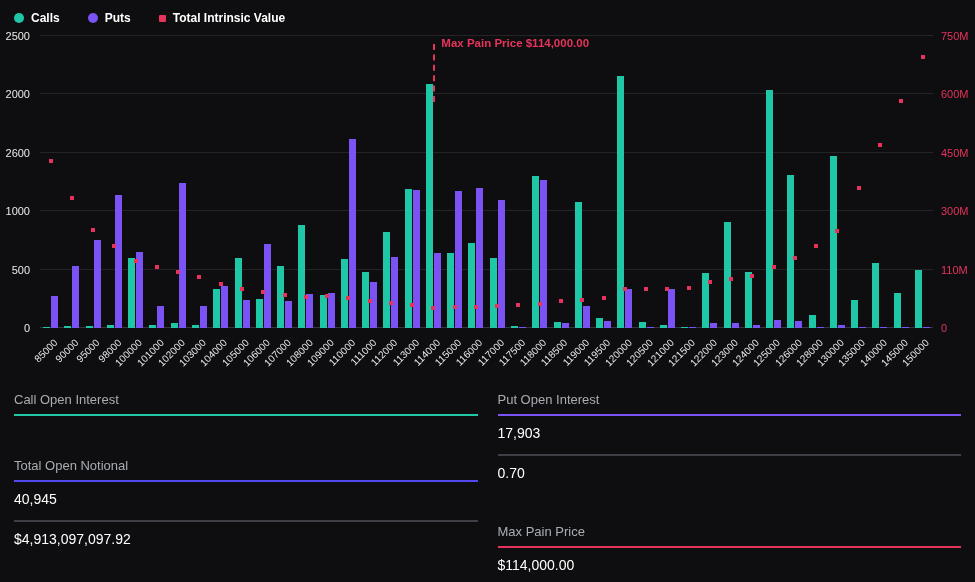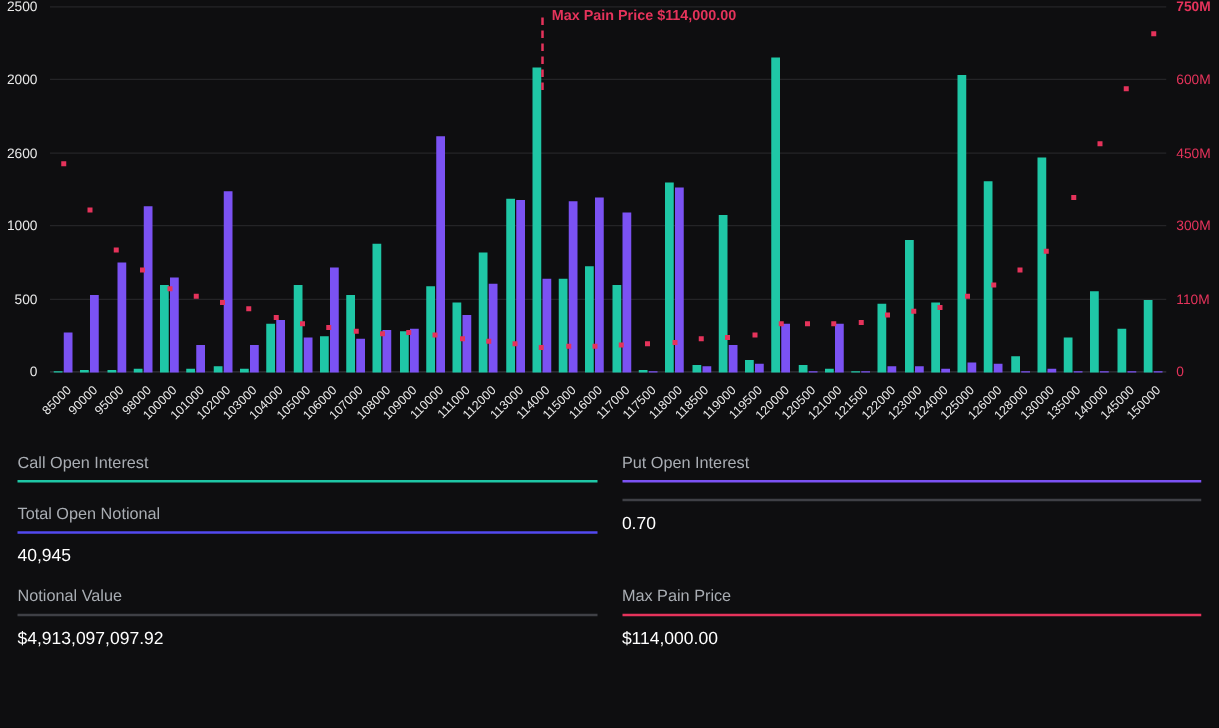--- a/index.html
+++ b/index.html
@@ -40,20 +40,34 @@
   .stat{margin-bottom:13px;}
   .stat-label{font-size:13px;color:#a9adb3;padding:4px 0 7px 0;}
   .stat-line{height:2px;width:100%;background:#3f4046;}
   .stat-value{font-size:14px;color:#fff;padding-top:9px;}
 </style>
 </head>
 <body>
 
 <div class="app">
 
+  <div class="legend">
+    <div class="legend-item">
+      <span class="swatch" style="background: rgb(31, 199, 166);"></span>
+      <span>Calls</span>
+    </div>
+    <div class="legend-item">
+      <span class="swatch" style="background: rgb(123, 82, 243);"></span>
+      <span>Puts</span>
+    </div>
+    <div class="legend-item">
+      <span class="swatch square" style="background: rgb(229, 51, 91);"></span>
+      <span>Total Intrinsic Value</span>
+    </div>
+  </div>
 
   <div class="chart">
     <div class="plot" id="plot">
       <div class="maxpain" id="maxpain" style="left: 44.0476%;">
         <div class="maxpain-line" style="border-color: rgb(229, 51, 91);"></div>
         <div class="maxpain-label" style="color: rgb(229, 51, 91);">Max Pain Price $114,000.00</div>
       </div>
     <div class="gridline base" style="bottom: 0px;"></div>
         <div class="gridline" style="bottom: 58.4px;"></div>
         <div class="gridline" style="bottom: 116.8px;"></div>
@@ -280,21 +294,21 @@
         <div class="ylab" style="bottom: 168.2px;">2600</div>
         <div class="ylab" style="bottom: 226.6px;">2000</div>
         <div class="ylab" style="bottom: 285px;">2500</div>
       </div>
     <div class="yaxis right" id="yRight">
         <div class="ylab" style="color: rgb(229, 51, 91); bottom: -7px;">0</div>
         <div class="ylab" style="color: rgb(229, 51, 91); bottom: 51.4px;">110M</div>
         <div class="ylab" style="color: rgb(229, 51, 91); bottom: 109.8px;">300M</div>
         <div class="ylab" style="color: rgb(229, 51, 91); bottom: 168.2px;">450M</div>
         <div class="ylab" style="color: rgb(229, 51, 91); bottom: 226.6px;">600M</div>
-        <div class="ylab" style="color: rgb(229, 51, 91); bottom: 285px; font-weight: bold;">750M</div>
+        <div class="ylab" style="color: rgb(229, 51, 91); bottom: 285px;">750M</div>
       </div>
     <div class="xaxis" id="xAxis">
         <div class="xcell">
           <span>85000</span>
         </div>
         <div class="xcell">
           <span>90000</span>
         </div>
         <div class="xcell">
           <span>95000</span>
@@ -420,32 +434,32 @@
   </div>
 
   <div class="stats">
     <div class="stat">
       <div class="stat-label">Call Open Interest</div>
       <div class="stat-line" style="background: rgb(31, 199, 166);"></div>
     </div>
     <div class="stat">
       <div class="stat-label">Put Open Interest</div>
       <div class="stat-line" style="background: rgb(123, 82, 243);"></div>
+      <div class="stat-value">17,903</div>
     </div>
     <div class="stat">
       <div class="stat-label">Total Open Notional</div>
       <div class="stat-line" style="background: rgb(83, 73, 240);"></div>
       <div class="stat-value">40,945</div>
     </div>
     <div class="stat">
       <div class="stat-line" style="background: rgb(63, 64, 70);"></div>
       <div class="stat-value">0.70</div>
     </div>
     <div class="stat">
-      <div class="stat-label">Notional Value</div>
       <div class="stat-line" style="background: rgb(63, 64, 70);"></div>
       <div class="stat-value">$4,913,097,097.92</div>
     </div>
     <div class="stat">
       <div class="stat-label">Max Pain Price</div>
       <div class="stat-line" style="background: rgb(229, 51, 91);"></div>
       <div class="stat-value">$114,000.00</div>
     </div>
   </div>
 

